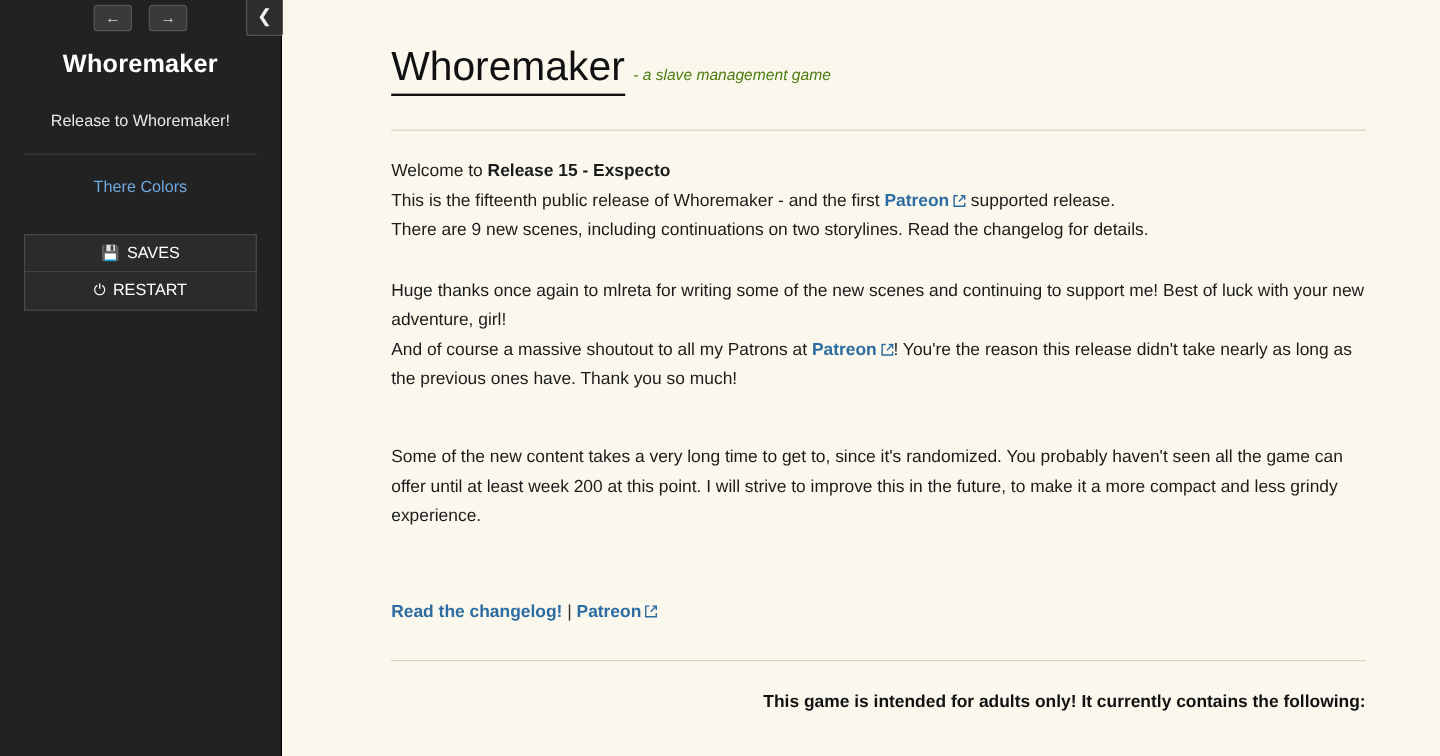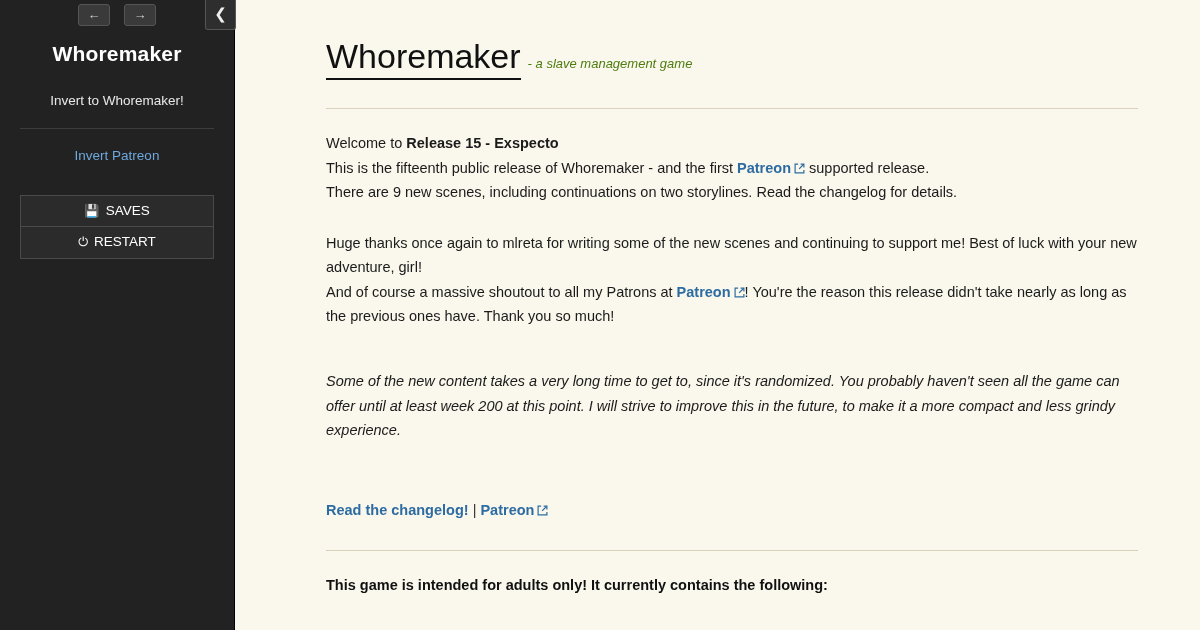--- a/index.html
+++ b/index.html
@@ -162,56 +162,56 @@
     cursor: pointer;
     margin-top: 37px;
   }
   .ext-icon {
     display: inline-block;
     margin-left: 3px;
     position: relative;
     top: 1px;
   }
   .italic-block {
-    font-style: italic;
     font-size: 14.5px;
     line-height: 24.5px;
     color: #1b1b1b;
   }
   .links-row {
     font-size: 14.5px;
     line-height: 24px;
     color: #333;
   }
   .adult-warning {
     font-size: 14.5px;
     font-weight: bold;
     color: #111;
     line-height: 24px;
+    text-align: right;
   }
 </style>
 </head>
 <body>
 
 <div id="app">
 
   <div id="sidebar">
 
     <div class="nav-arrows">
       <div class="arrow-btn">←</div>
       <div class="arrow-btn">→</div>
     </div>
 
     <div class="sidebar-title">Whoremaker</div>
 
-    <div class="sidebar-welcome">Invert to Whoremaker!</div>
+    <div class="sidebar-welcome">Release to Whoremaker!</div>
 
     <div class="sidebar-divider"></div>
 
-    <a class="invert-link">Invert Patreon</a>
+    <a class="invert-link">There Colors</a>
 
     <div class="sidebar-buttons">
       <button class="side-btn">
         <span class="glyph">💾</span><span>SAVES</span>
       </button>
       <button class="side-btn">
         <span class="glyph">⏻</span><span>RESTART</span>
       </button>
     </div>
 

